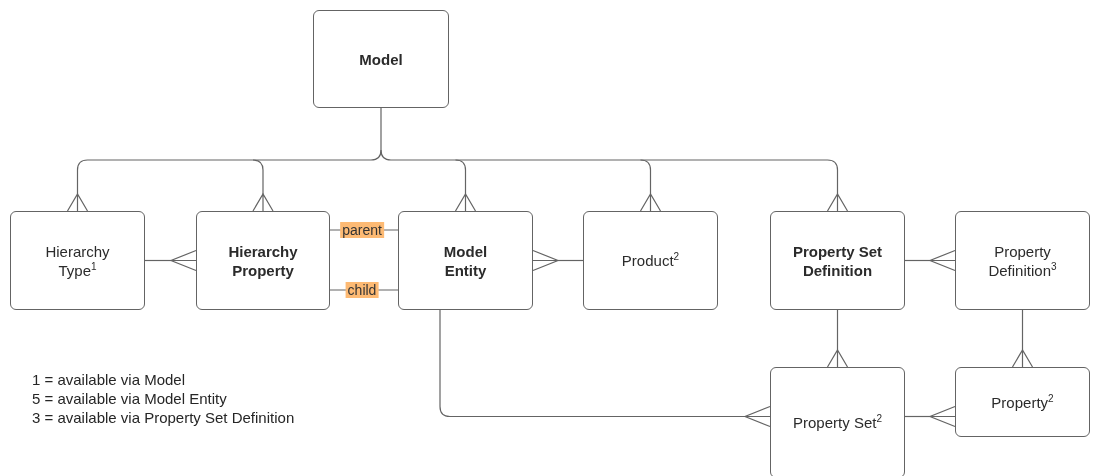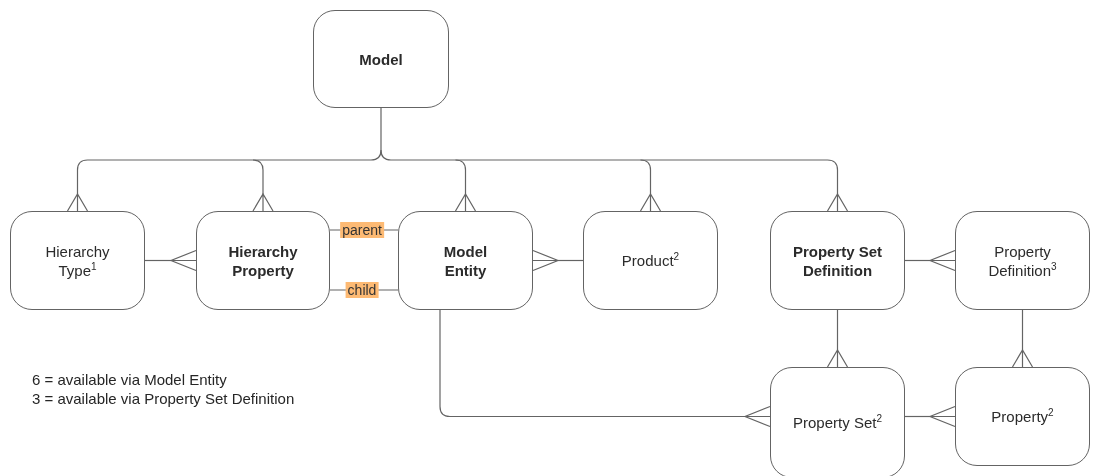--- a/index.html
+++ b/index.html
@@ -11,21 +11,21 @@
     font-family: "Liberation Sans", sans-serif;
     color: #2b2b2b;
     overflow: hidden;
   }
   svg.wires { position: absolute; left: 0; top: 0; }
   .node {
     position: absolute;
     box-sizing: border-box;
     background: #ffffff;
     border: 1.2px solid #646464;
-    border-radius: 22px;
+    border-radius: 6px;
     display: flex;
     flex-direction: column;
     align-items: center;
     justify-content: center;
     text-align: center;
     font-size: 15px;
     line-height: 19px;
     color: #2b2b2b;
   }
   .node.bold { font-weight: bold; }
@@ -154,25 +154,26 @@
 
   <div class="node" style="left:955px; top:211px; width:135px; height:99px;">
     <div class="ln">Property</div>
     <div class="ln"><span>Definition</span><sup>3</sup></div>
   </div>
 
   <div class="node" style="left:770px; top:367px; width:135px; height:111px;">
     <div class="ln"><span>Property Set</span><sup>2</sup></div>
   </div>
 
-  <div class="node" style="left:955px; top:367px; width:135px; height:99px;">
+  <div class="node" style="left:955px; top:367px; width:135px; height:70px;">
     <div class="ln"><span>Property</span><sup>2</sup></div>
   </div>
 
   <span class="edge-label" style="left:362px; top:230px;">parent</span>
   <span class="edge-label" style="left:362px; top:290px;">child</span>
 
   <div class="legend">
-    <div>6 = available via Model Entity</div>
+    <div>1 = available via Model</div>
+    <div>5 = available via Model Entity</div>
     <div>3 = available via Property Set Definition</div>
   </div>
 
 </div>
 
 </body></html>

